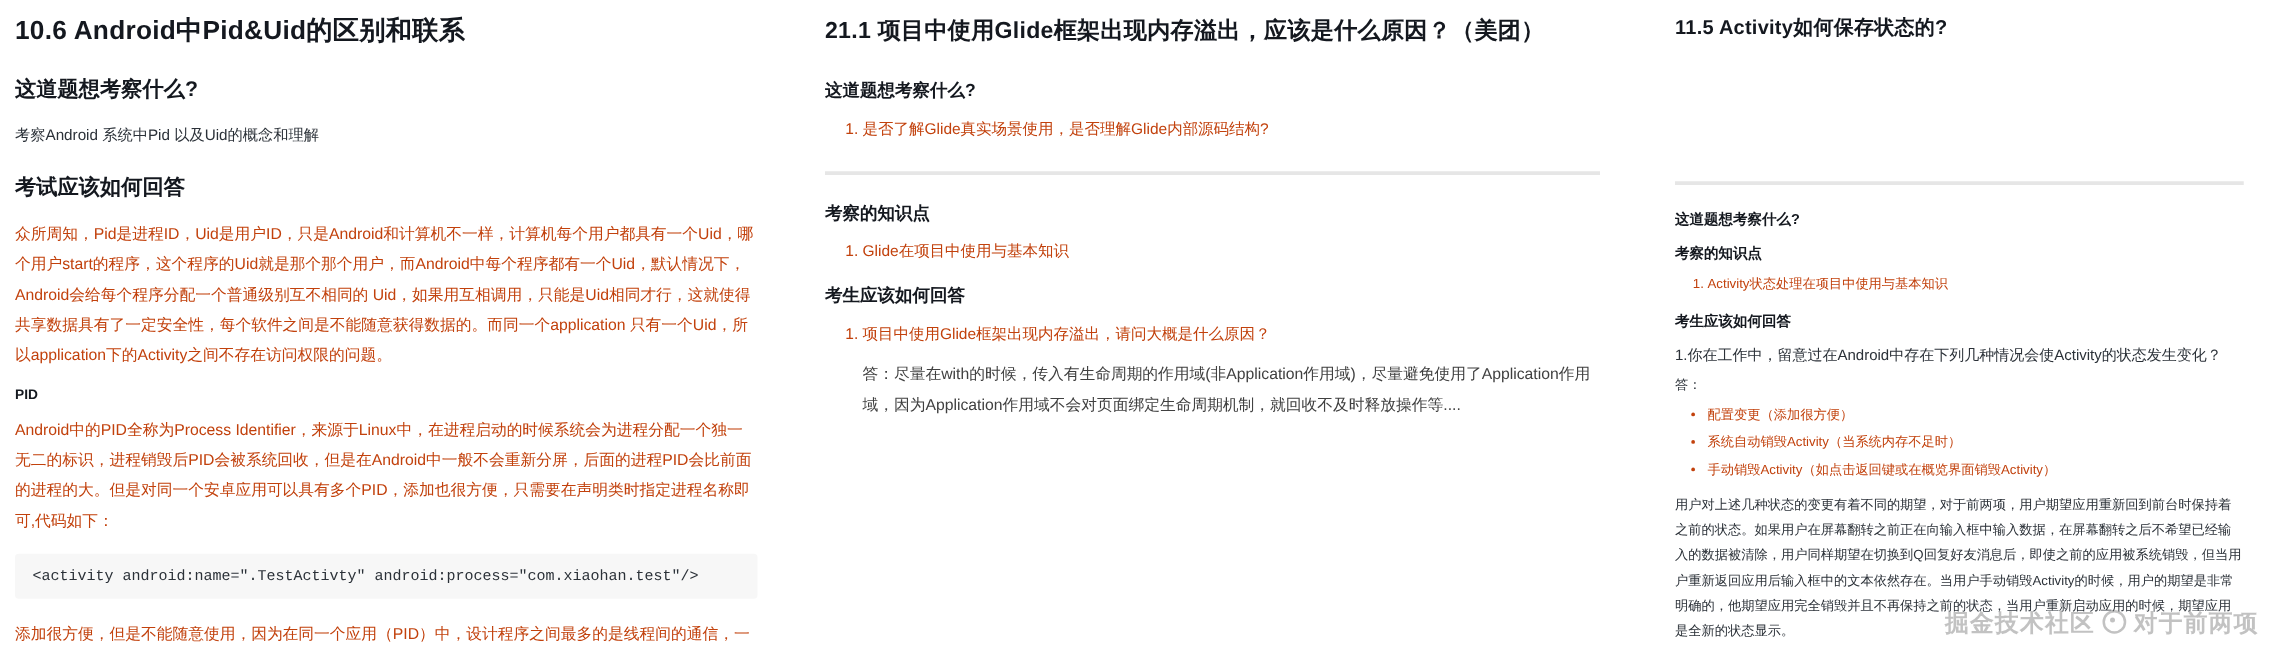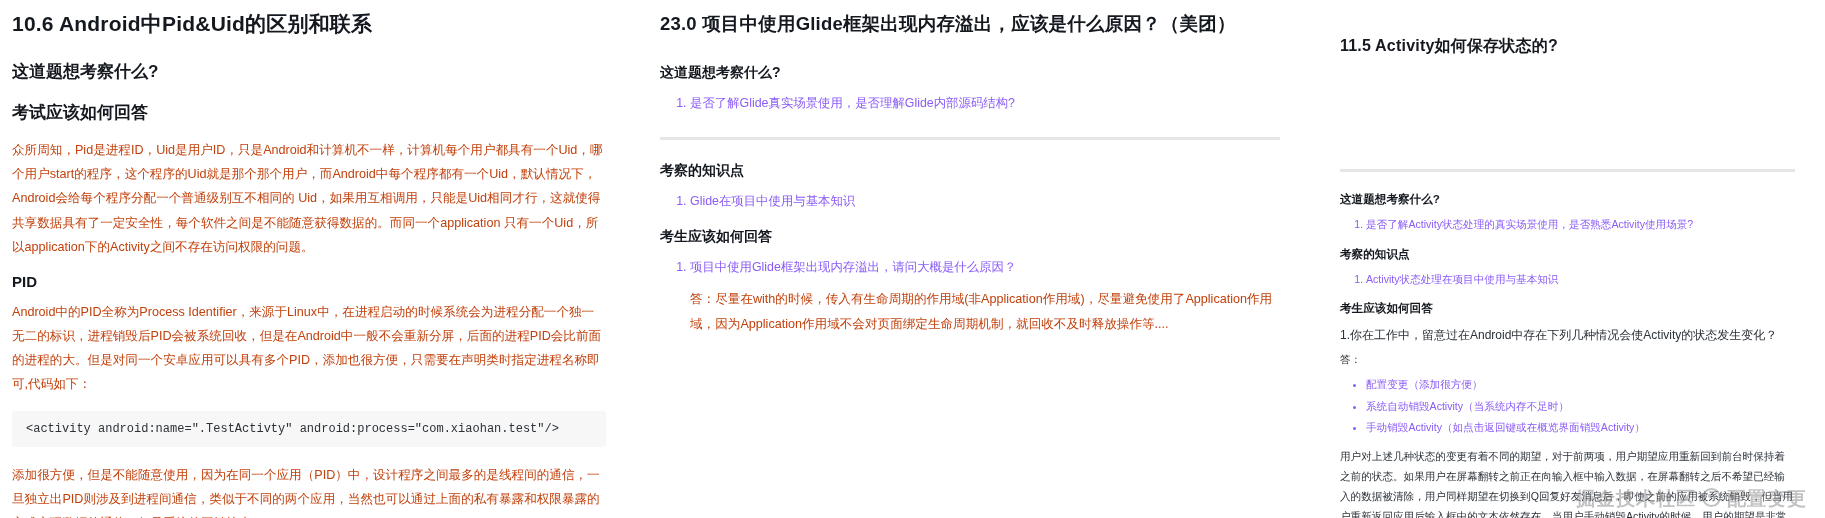--- a/index.html
+++ b/index.html
@@ -30,39 +30,38 @@
     width: 630px;
     padding: 6px 24px 0 12px;
   }
   .col-mid {
     width: 680px;
     padding: 6px 30px 0 30px;
   }
   .col-right {
     width: 515px;
     padding: 6px 30px 0 30px;
-    margin-top: 24px;
   }
 
   
   h1.doc-title {
     font-size: 21px;
     font-weight: bold;
     margin: 4px 0 22px 0;
     letter-spacing: 0.2px;
     color: #14181f;
   }
   h2.sec {
     font-size: 17px;
     font-weight: bold;
     margin: 18px 0 14px 0;
     color: #14181f;
   }
   h3.sub {
-    font-size: 15px;
+    font-size: 11px;
     font-weight: bold;
     margin: 14px 0 10px 0;
     color: #14181f;
   }
   p.body {
     font-size: 12.6px;
     line-height: 1.92;
     margin: 8px 0;
     color: #c2410c;
   }
@@ -73,21 +72,21 @@
     color: #2b3138;
   }
   ol.list, ul.list {
     margin: 8px 0 8px 0;
     padding-left: 30px;
   }
   ol.list li, ul.list li {
     font-size: 12.4px;
     line-height: 1.9;
     margin: 2px 0;
-    color: #8b5cf6;
+    color: #c2410c;
   }
   pre.code {
     background: #f7f7f7;
     border-radius: 3px;
     padding: 11px 14px;
     margin: 14px 0 16px 0;
     font-family: "Liberation Mono", monospace;
     font-size: 12px;
     color: #2b3138;
     white-space: pre-wrap;
@@ -106,21 +105,21 @@
     font-size: 18.5px;
     line-height: 1.5;
     margin: 4px 0 26px 0;
   }
   .col-mid h3.sub { font-size: 14px; }
   .col-mid .answer {
     font-size: 12.6px;
     line-height: 1.95;
     margin: 8px 0 0 0;
     padding-left: 30px;
-    color: #c2410c;
+    color: #404040;
   }
 
   
   .col-right h1.doc-title {
     font-size: 16px;
     margin: 6px 0 0 0;
     font-weight: bold;
   }
   .col-right .divider { margin: 112px 0 20px 0; }
   .col-right h3.sub { font-size: 11.6px; margin: 12px 0 8px 0; }
@@ -180,65 +179,63 @@
   }
 </style>
 </head>
 <body>
 
 <div class="page">
 
   <div class="col col-left">
     <h1 class="doc-title">10.6 Android中Pid&amp;Uid的区别和联系</h1>
     <h2 class="sec">这道题想考察什么?</h2>
+    <p class="small">考察Android 系统中Pid 以及Uid的概念和理解</p>
     <h2 class="sec">考试应该如何回答</h2>
     <p class="body">众所周知，Pid是进程ID，Uid是用户ID，只是Android和计算机不一样，计算机每个用户都具有一个Uid，哪个用户start的程序，这个程序的Uid就是那个那个用户，而Android中每个程序都有一个Uid，默认情况下，Android会给每个程序分配一个普通级别互不相同的 Uid，如果用互相调用，只能是Uid相同才行，这就使得共享数据具有了一定安全性，每个软件之间是不能随意获得数据的。而同一个application 只有一个Uid，所以application下的Activity之间不存在访问权限的问题。</p>
     <h3 class="sub">PID</h3>
     <p class="body">Android中的PID全称为Process Identifier，来源于Linux中，在进程启动的时候系统会为进程分配一个独一无二的标识，进程销毁后PID会被系统回收，但是在Android中一般不会重新分屏，后面的进程PID会比前面的进程的大。但是对同一个安卓应用可以具有多个PID，添加也很方便，只需要在声明类时指定进程名称即可,代码如下：</p>
     <pre class="code">&lt;activity android:name=".TestActivty" android:process="com.xiaohan.test"/&gt;</pre>
     <p class="body">添加很方便，但是不能随意使用，因为在同一个应用（PID）中，设计程序之间最多的是线程间的通信，一旦独立出PID则涉及到进程间通信，类似于不同的两个应用，当然也可以通过上面的私有暴露和权限暴露的方式实现数据的通信，但是系统的开销较大。</p>
   </div>
 
   <div class="col col-mid">
-    <h1 class="doc-title">23.0 项目中使用Glide框架出现内存溢出，应该是什么原因？（美团）</h1>
+    <h1 class="doc-title">21.1 项目中使用Glide框架出现内存溢出，应该是什么原因？（美团）</h1>
     <h3 class="sub">这道题想考察什么?</h3>
     <ol class="list">
       <li>是否了解Glide真实场景使用，是否理解Glide内部源码结构?</li>
     </ol>
     <hr class="divider">
     <h3 class="sub">考察的知识点</h3>
     <ol class="list">
       <li>Glide在项目中使用与基本知识</li>
     </ol>
     <h3 class="sub">考生应该如何回答</h3>
     <ol class="list">
       <li>项目中使用Glide框架出现内存溢出，请问大概是什么原因？</li>
     </ol>
     <p class="answer">答：尽量在with的时候，传入有生命周期的作用域(非Application作用域)，尽量避免使用了Application作用域，因为Application作用域不会对页面绑定生命周期机制，就回收不及时释放操作等....</p>
   </div>
 
   <div class="col col-right">
     <h1 class="doc-title">11.5 Activity如何保存状态的?</h1>
     <hr class="divider">
     <h3 class="sub">这道题想考察什么?</h3>
-    <ol class="list">
-      <li>是否了解Activity状态处理的真实场景使用，是否熟悉Activity使用场景?</li>
-    </ol>
     <h3 class="sub">考察的知识点</h3>
     <ol class="list">
       <li>Activity状态处理在项目中使用与基本知识</li>
     </ol>
     <h3 class="sub">考生应该如何回答</h3>
     <p class="qline">1.你在工作中，留意过在Android中存在下列几种情况会使Activity的状态发生变化？</p>
     <p class="ans-label">答：</p>
     <ul class="list bullets">
       <li>配置变更（添加很方便）</li>
       <li>系统自动销毁Activity（当系统内存不足时）</li>
       <li>手动销毁Activity（如点击返回键或在概览界面销毁Activity）</li>
     </ul>
     <p class="small">用户对上述几种状态的变更有着不同的期望，对于前两项，用户期望应用重新回到前台时保持着之前的状态。如果用户在屏幕翻转之前正在向输入框中输入数据，在屏幕翻转之后不希望已经输入的数据被清除，用户同样期望在切换到Q回复好友消息后，即使之前的应用被系统销毁，但当用户重新返回应用后输入框中的文本依然存在。当用户手动销毁Activity的时候，用户的期望是非常明确的，他期望应用完全销毁并且不再保持之前的状态，当用户重新启动应用的时候，期望应用是全新的状态显示。</p>
   </div>
 
 </div>
 
 <div class="watermark">
-  <span>掘金技术社区</span><span class="wm-icon"></span><span>配置变更</span>
+  <span>掘金技术社区</span><span class="wm-icon"></span><span>对于前两项</span>
 </div>
 
 </body></html>

